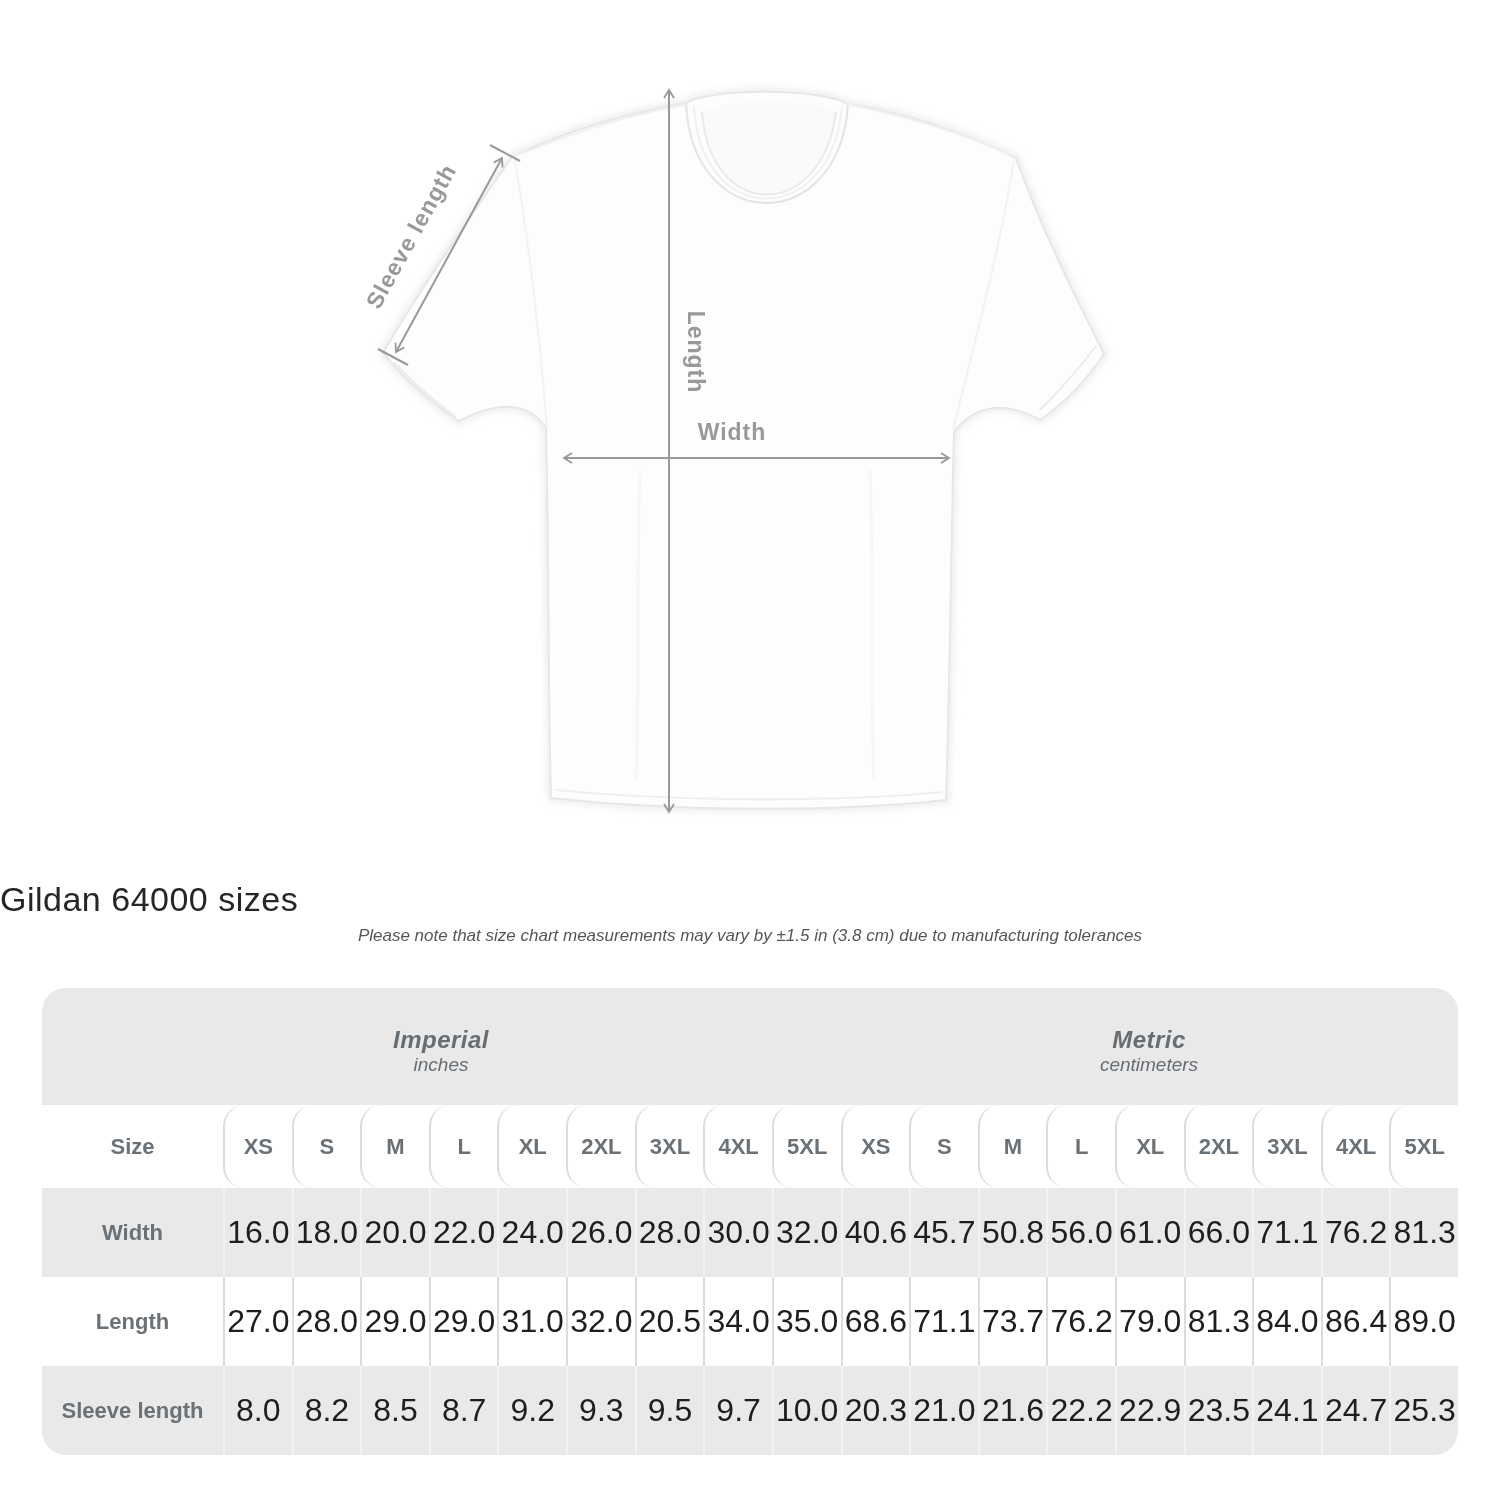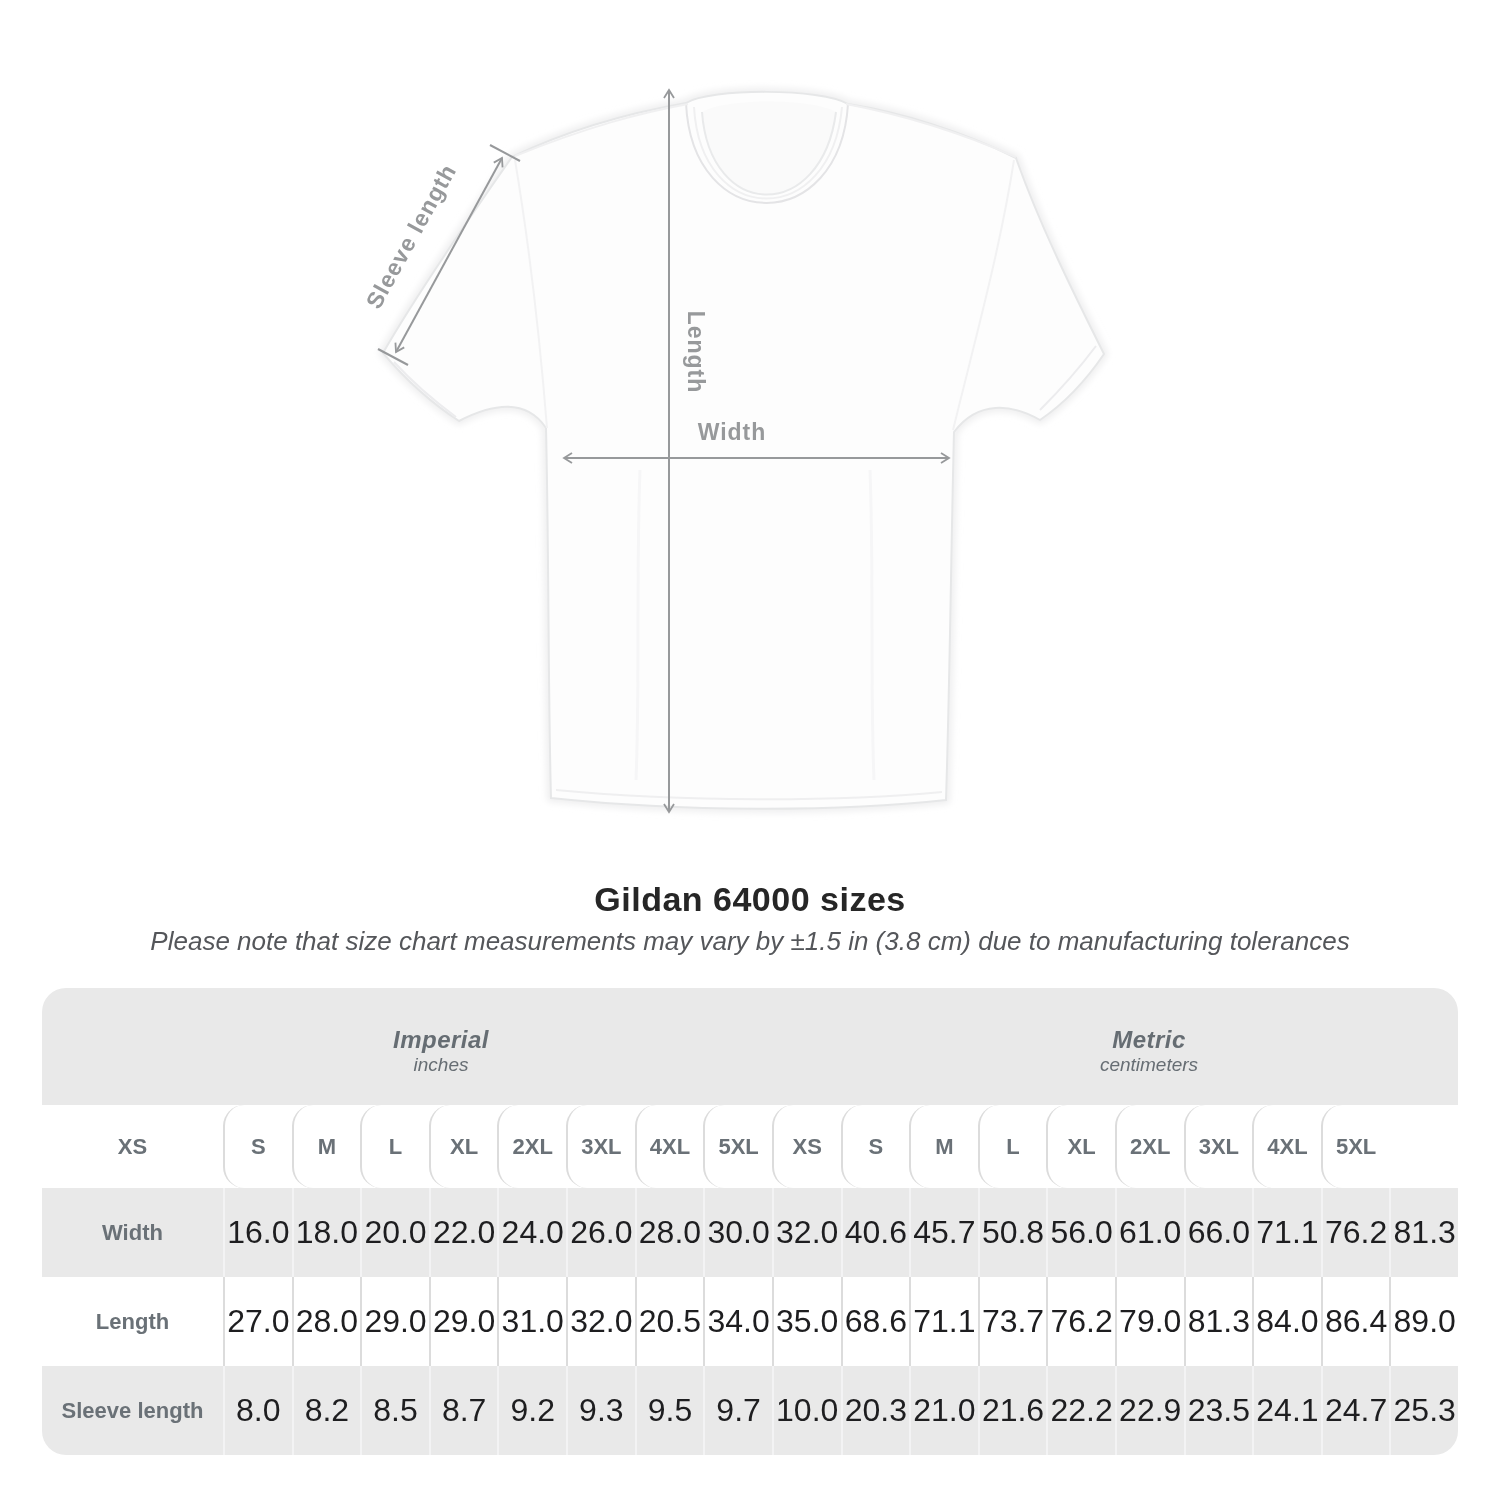--- a/index.html
+++ b/index.html
@@ -17,28 +17,28 @@
   .dim-label {
     fill: #97999b;
     font-family: "Liberation Sans", sans-serif;
     font-size: 23px;
     font-weight: bold;
     letter-spacing: 1px;
   }
   
   .title {
     position: absolute; top: 880px; left: 0; width: 1500px;
-    text-align: center;
-    font-size: 34px; font-weight: bold; color: #262626;
+    text-align: left;
+    font-size: 34px; font-weight: normal; color: #262626;
     letter-spacing: 0.5px;
   }
   .subtitle {
     position: absolute; top: 926px; left: 0; width: 1500px;
     text-align: center;
-    font-size: 26px; font-style: italic; color: #54565a;
+    font-size: 17px; font-style: italic; color: #54565a;
   }
   
   .size-table {
     position: absolute; left: 42px; top: 988px;
     width: 1416px; height: 467px;
     background: #e9e9e9;
     border-radius: 24px;
     overflow: hidden;
   }
   .unit-row { display: flex; height: 117px; }
@@ -127,20 +127,21 @@
       <div class="unit-name">Imperial</div>
       <div class="unit-sub">inches</div>
     </div>
     <div class="unit-cell metric">
       <div class="unit-name">Metric</div>
       <div class="unit-sub">centimeters</div>
     </div>
   </div>
 
   <div class="trow head white">
+    <div class="cell rlabel">Size</div>
     <div class="cell ch">XS</div>
     <div class="cell ch">S</div>
     <div class="cell ch">M</div>
     <div class="cell ch">L</div>
     <div class="cell ch">XL</div>
     <div class="cell ch">2XL</div>
     <div class="cell ch">3XL</div>
     <div class="cell ch">4XL</div>
     <div class="cell ch">5XL</div>
     <div class="cell ch">XS</div>

